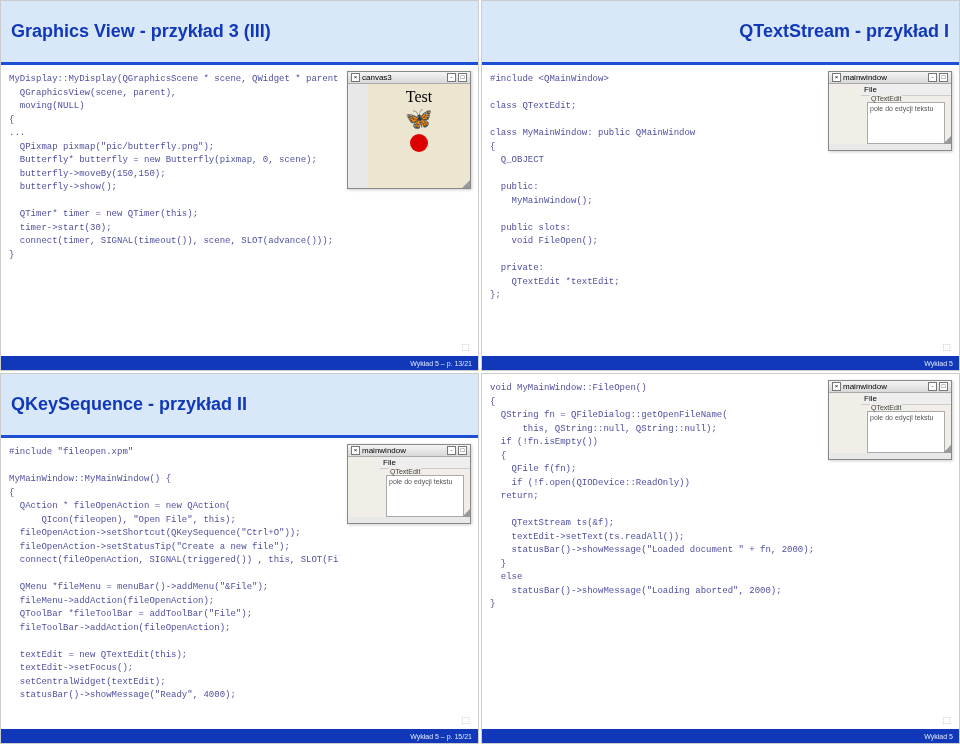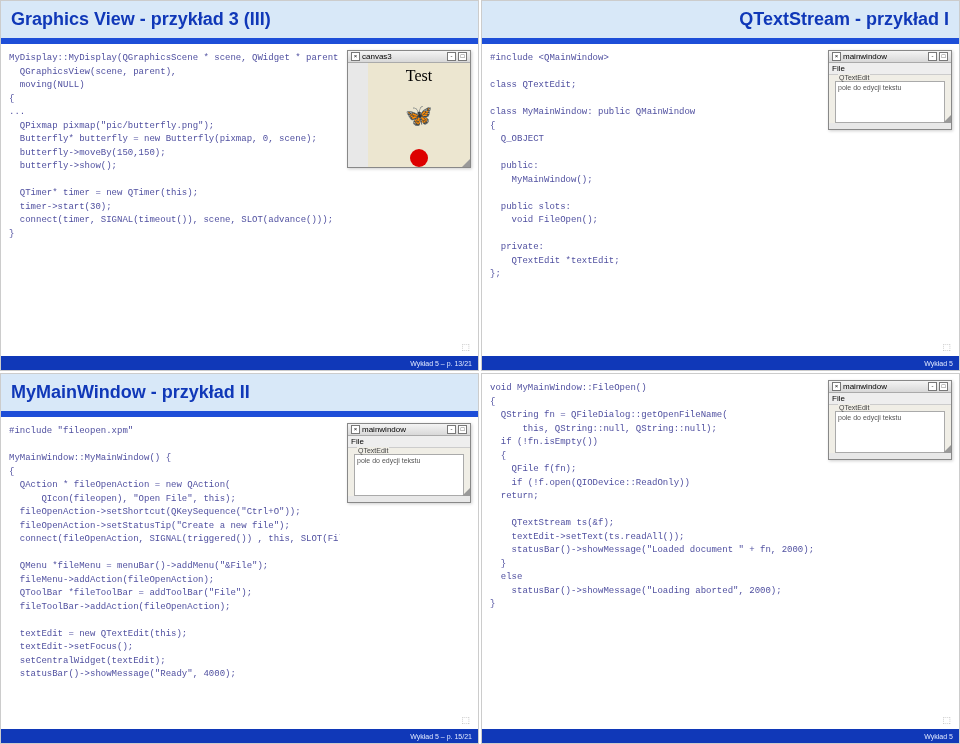--- a/index.html
+++ b/index.html
@@ -23,22 +23,22 @@
   .slide {
     box-sizing: border-box;
     border: 1px solid #ccc;
     position: relative;
     overflow: hidden;
     display: flex;
     flex-direction: column;
   }
   .title-bar {
     background: #d8e8f8;
-    border-bottom: 6px solid #1d4ed8;
-    padding: 8px 10px;
+    border-bottom: 3px solid #1d4ed8;
+    padding: 20px 10px;
     font-size: 18px;
     font-weight: bold;
     color: #1038b8;
   }
   .title-bar.right { text-align: right; }
   .content {
     flex: 1;
     display: flex;
     flex-direction: row;
     position: relative;
@@ -79,20 +79,21 @@
   .win-titlebar .wt-left { display:flex; align-items:flex-end; gap:2px; }
   .win-titlebar .wicon {
     width: 7px; height: 7px; border:1px solid #777; background:#fff;
     font-size:6px; line-height:6px; text-align:center;
   }
   .win-body {
     background: #f0eee6;
     min-height: 40px;
     position: relative;
     font-size: 8px;
+    padding-left: 32px;
   }
   .menubar {
     background:#eee; border-bottom:1px solid #ccc;
     font-size:8px; padding:1px 3px;
   }
   .editbox {
     margin:6px; background:#fff; border:1px solid #aaa;
     height:40px; position:relative;
   }
   .editbox-label {
@@ -102,21 +103,21 @@
   .editbox-hint { font-size:7px; color:#555; padding:2px 2px; }
   .resize-handle {
     position:absolute; bottom:0; right:0;
     width:0;height:0;
     border-right:8px solid #999;
     border-top:8px solid transparent;
   }
   .canvas-body {
     background:#ece6d0;
     height:100px;
-    display:flex; flex-direction:column; align-items:center; justify-content:space-between;
+    display:flex; flex-direction:column; align-items:center; justify-content:flex-start;
     position:relative; padding-top:4px;margin-left:20px;
   }
   .canvas-title {
     font-family:"Times New Roman",serif;
     font-size:16px; color:#000;
   }
   .butterfly { font-size:22px; }
   .redcircle { width:18px; height:18px; background:#d00; border-radius:50%; margin-top:2px; }
   .footer {
     position:absolute; bottom:0; left:0; right:0;
@@ -222,21 +223,21 @@
         </div>
       </div>
     </div>
     <div class="logo">⬚</div>
     <div class="footer">
       <span>Wykład 5</span>
     </div>
   </div>
 
   <div class="slide">
-    <div class="title-bar">MyMainWindow - przykład II</div>
+    <div class="title-bar">QKeySequence - przykład II</div>
     <div class="content">
       <div class="code">#include "fileopen.xpm"
 
 MyMainWindow::MyMainWindow() {
 {
   QAction * fileOpenAction = new QAction(
       QIcon(fileopen), "Open File", this);
   fileOpenAction-&gt;setShortcut(QKeySequence("Ctrl+O"));
   fileOpenAction-&gt;setStatusTip("Create a new file");
   connect(fileOpenAction, SIGNAL(triggered()) , this, SLOT(FileOpen()));

